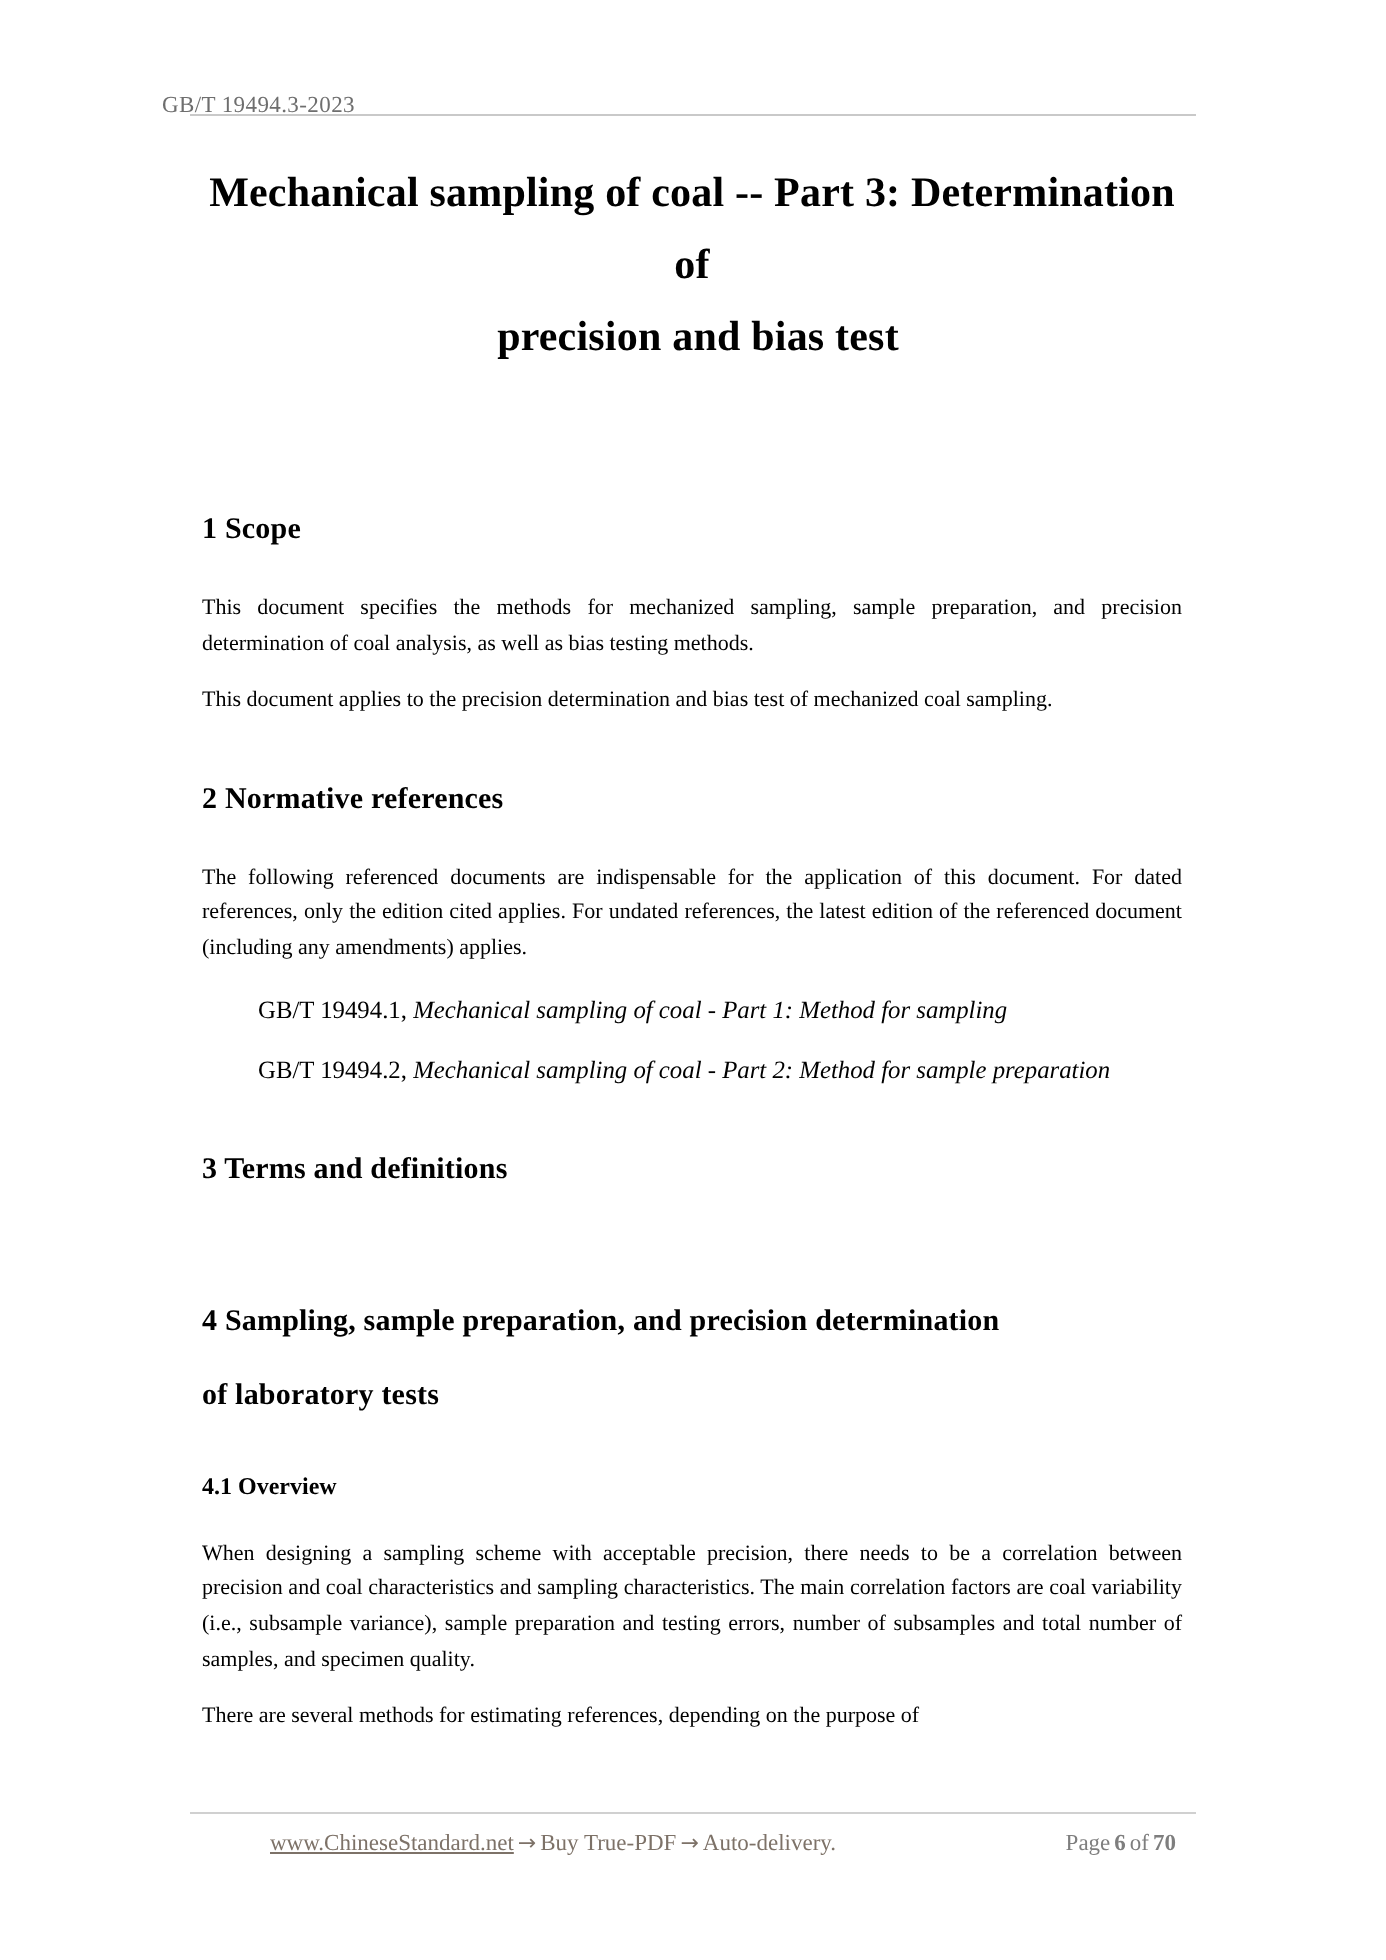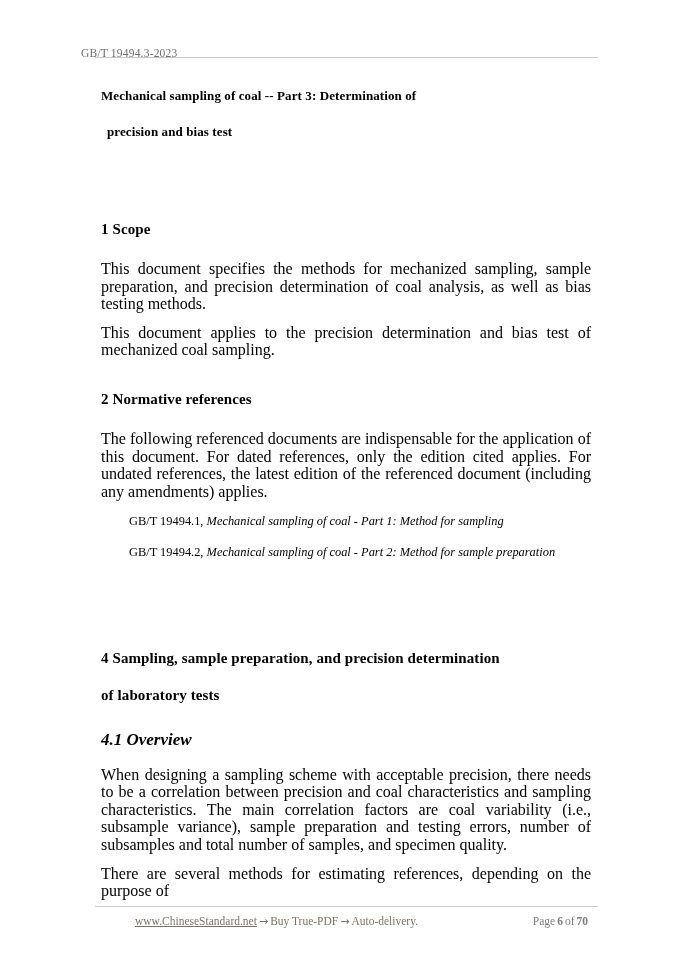--- a/index.html
+++ b/index.html
@@ -43,23 +43,23 @@
   
   .content {
     position: absolute;
     left: 101px;
     top: 78px;
     width: 490px;
   }
 
   
   .doc-title {
-    font-size: 13px;
-    font-weight: bold;
-    text-align: left;
+    font-size: 21px;
+    font-weight: bold;
+    text-align: center;
     line-height: 36px;
     margin: 0 0 6px 0;
     letter-spacing: 0.1px;
   }
   .doc-title .tline {
     display: block;
   }
   .doc-title .tline.second {
     padding-left: 6px;
   }
@@ -70,31 +70,30 @@
     font-weight: bold;
     margin: 0;
     padding: 0;
     line-height: 20px;
     letter-spacing: 0.1px;
   }
   h1.sec.wide {
     line-height: 37px;
   }
   h2.subsec {
-    font-size: 17px;
+    font-size: 12px;
     font-weight: bold;
     margin: 0;
     padding: 0;
     line-height: 16px;
-    font-style: italic;
   }
 
   
   p.body {
-    font-size: 16px;
+    font-size: 11px;
     line-height: 17.6px;
     text-align: justify;
     text-justify: inter-word;
     margin: 0;
     padding: 0;
     hyphens: none;
   }
   p.ref {
     font-size: 12.4px;
     line-height: 17.6px;
@@ -196,20 +195,21 @@
       <em>Mechanical sampling of coal - Part 1: Method for sampling</em>
     </p>
     <div class="gap-ref"></div>
     <p class="ref">
       <span>GB/T 19494.2,</span>
       <em>Mechanical sampling of coal - Part 2: Method for sample preparation</em>
     </p>
 
     <div class="gap-para-to-sec"></div>
 
+    <h1 class="sec">3 Terms and definitions</h1>
     <div class="gap-sec-to-para"></div>
 
     <div class="gap-before-sec4"></div>
 
     <h1 class="sec wide">
       <span>4 Sampling, sample preparation, and precision determination</span>
       <br>
       <span>of laboratory tests</span>
     </h1>
 

